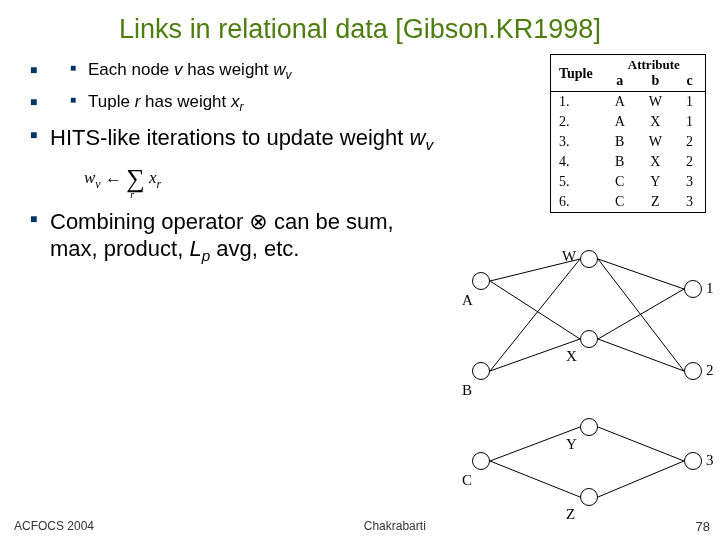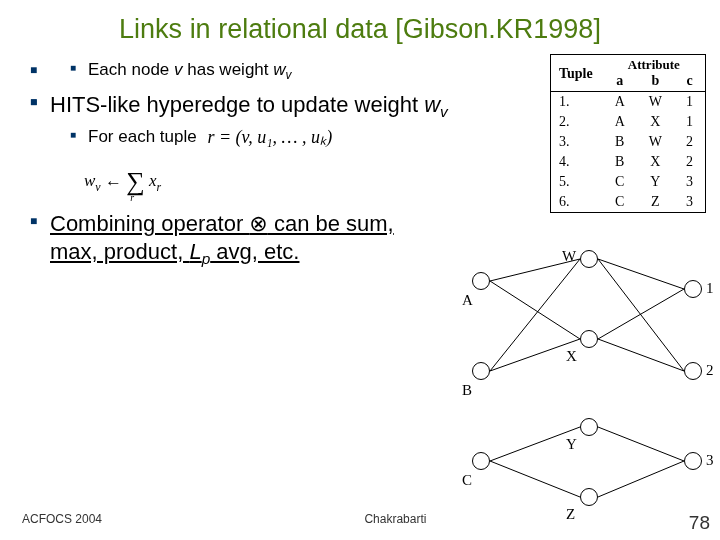--- a/index.html
+++ b/index.html
@@ -68,55 +68,54 @@
   }
   .node {
     position: absolute; width: 18px; height: 18px;
     border: 1.5px solid #000; border-radius: 50%; background: #fff;
   }
   .nlabel {
     position: absolute; font-family: 'Times New Roman', serif; font-size: 15px;
   }
 
   .footer {
-    position: absolute; bottom: 6px; left: 12px; right: 0;
+    position: absolute; bottom: 6px; left: 4px; right: 0;
     display: flex; justify-content: space-between;
     padding: 0 10px; font-size: 12px; color: #333;
   }
-  .footer .pg { font-size: 19px; }
+  .footer .pg { font-size: 13px; }
 </style>
 </head>
 <body>
 
 <div class="title">Links in relational data [Gibson.KR1998]</div>
 
 <div class="content">
   <ul class="top">
     <li>
       <ul class="sub">
         <li>
           <span>Each node </span><span class="italic">v</span><span> has weight </span><span class="italic">w</span><span class="subscr">v</span>
         </li>
       </ul>
     </li>
     <li>
-    </li>
-    <li style="max-width:420px;">
-      <span>HITS-like hyperedge to update weight </span><span class="italic">w</span><span class="subscr">v</span>
       <ul class="sub">
         <li>
-          <span>For each tuple</span>
-          <span class="formula formula1">r = (v, u₁, … , uₖ)</span>
+          <span>Tuple </span><span class="italic">r</span><span> has weight </span><span class="italic">x</span><span class="subscr">r</span>
         </li>
       </ul>
+    </li>
+    <li style="max-width:420px;">
+      <span>HITS-like iterations to update weight </span><span class="italic">w</span><span class="subscr">v</span>
       <div class="formula formula3">
         <span>w</span><span class="subscr">v</span><span> ← </span><span class="bigsum">∑<span class="lim">r</span></span><span> x</span><span class="subscr">r</span>
       </div>
     </li>
-    <li style="max-width:440px;text-decoration:underline;">
+    <li style="max-width:440px;">
       <span>Combining operator </span><span class="otimes">⊗</span><span> can be sum,</span><br>
       <span>max, product, </span><span class="italic">L</span><span class="subscr">p</span><span> avg, etc.</span>
     </li>
   </ul>
 </div>
 
 <div class="table-box">
   <table>
     <thead>
       <tr>

